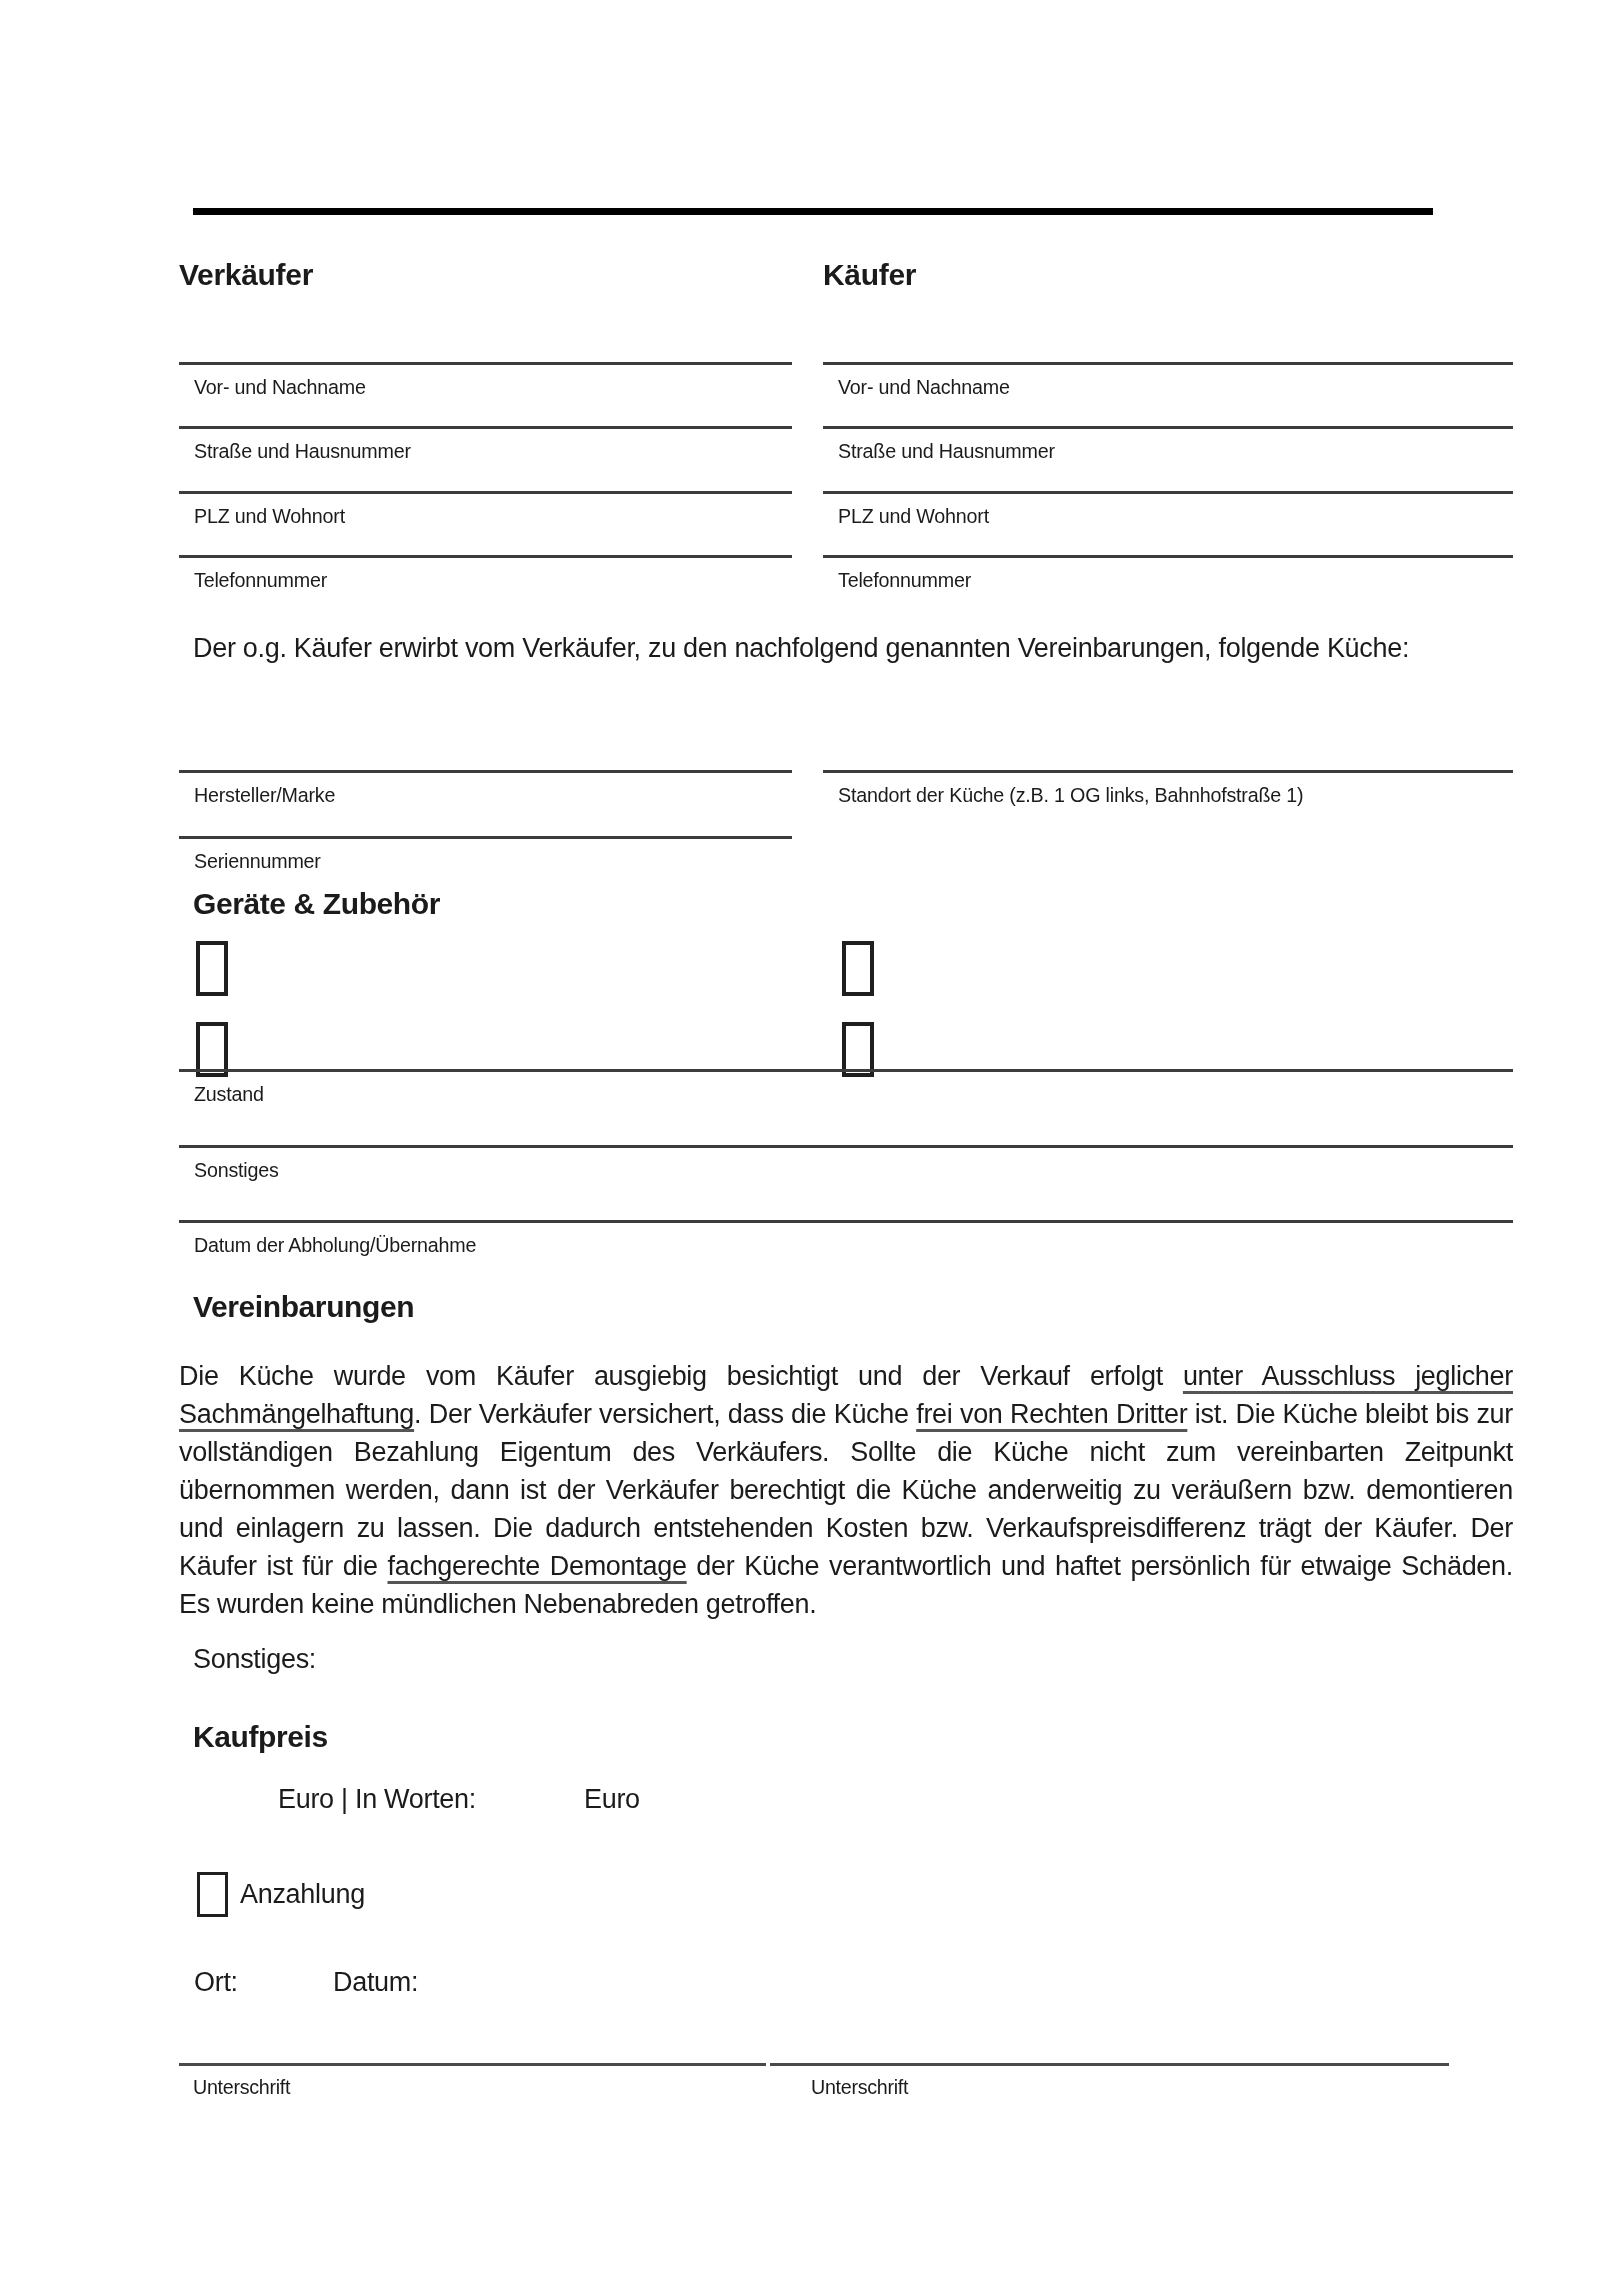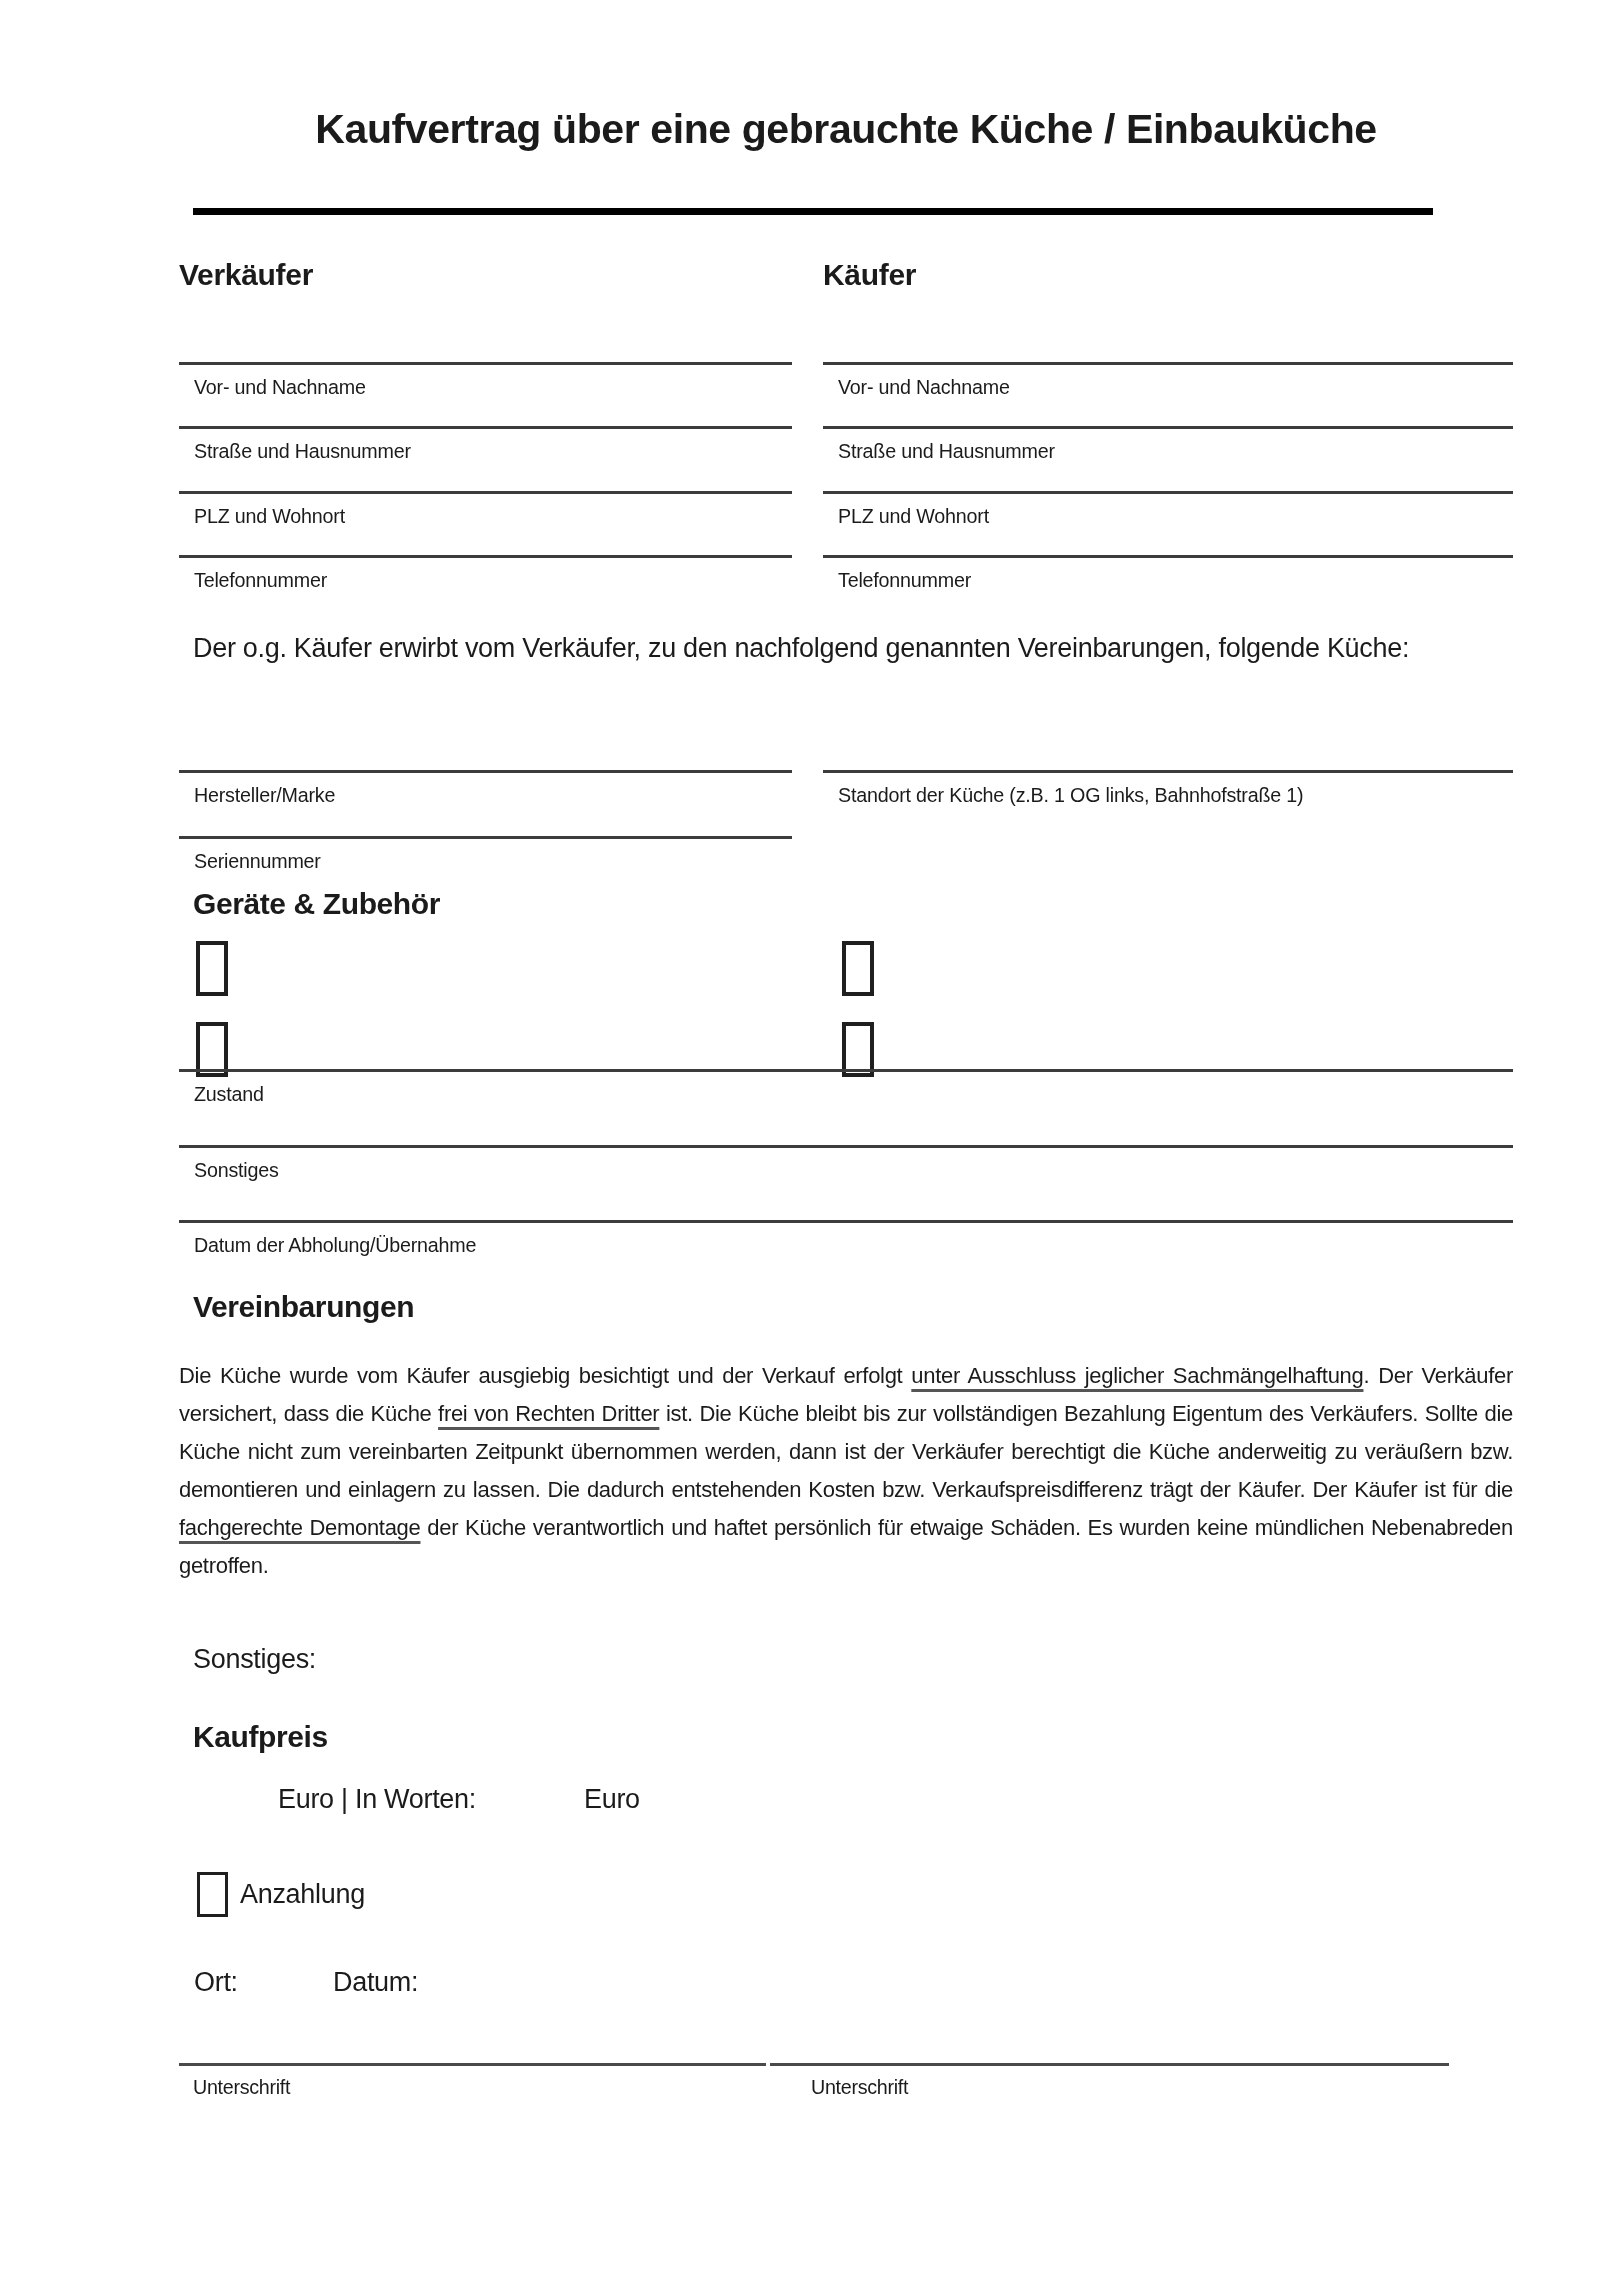--- a/index.html
+++ b/index.html
@@ -43,39 +43,38 @@
     border:4.5px solid #1f1f1f;
     background:#ffffff;
   }
   .checkbox-small{
     width:25px; height:39px;
     border:3.6px solid #1f1f1f;
     background:#ffffff;
   }
   .agreements{
     left:179px; top:1357px; width:1334px;
-    font-size:22px; line-height:38px;
+    font-size:27px; line-height:38px;
     text-align:justify;
   }
   .agreements .u{
     text-decoration:underline;
     text-decoration-thickness:2.7px;
     text-underline-offset:6.3px;
     text-decoration-color:#555;
   }
   .plain{font-size:27px;}
   .sig-line{height:2.7px; background:#4a4a4a;}
   .sig-label{font-size:19.7px;}
 </style>
 </head>
 <body>
 
 <div class="page">
 
-  <div class="abs title">Kaufvertrag über eine gebrauchte Küche / Einbauküche</div>
   <div class="abs title-rule"></div>
 
   <div class="abs col-headers">
     <div class="col-header">Verkäufer</div>
     <div class="col-header">Käufer</div>
   </div>
 
   <div class="abs row2col" style="top:362px;">
     <div>
         <div class="fline"></div>

